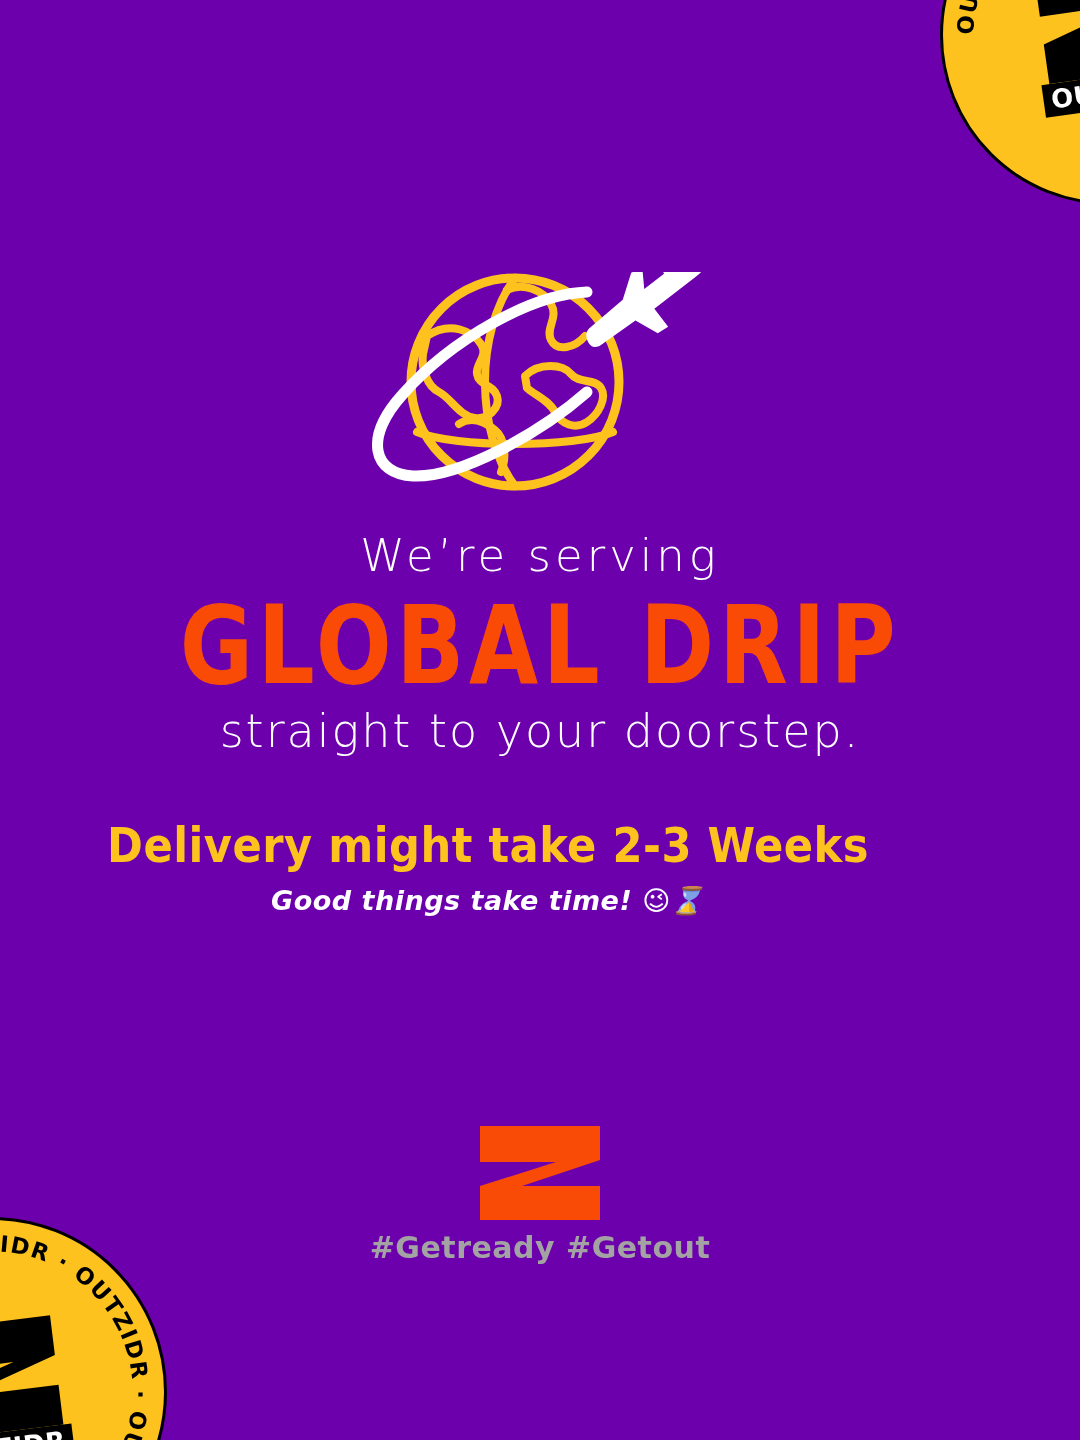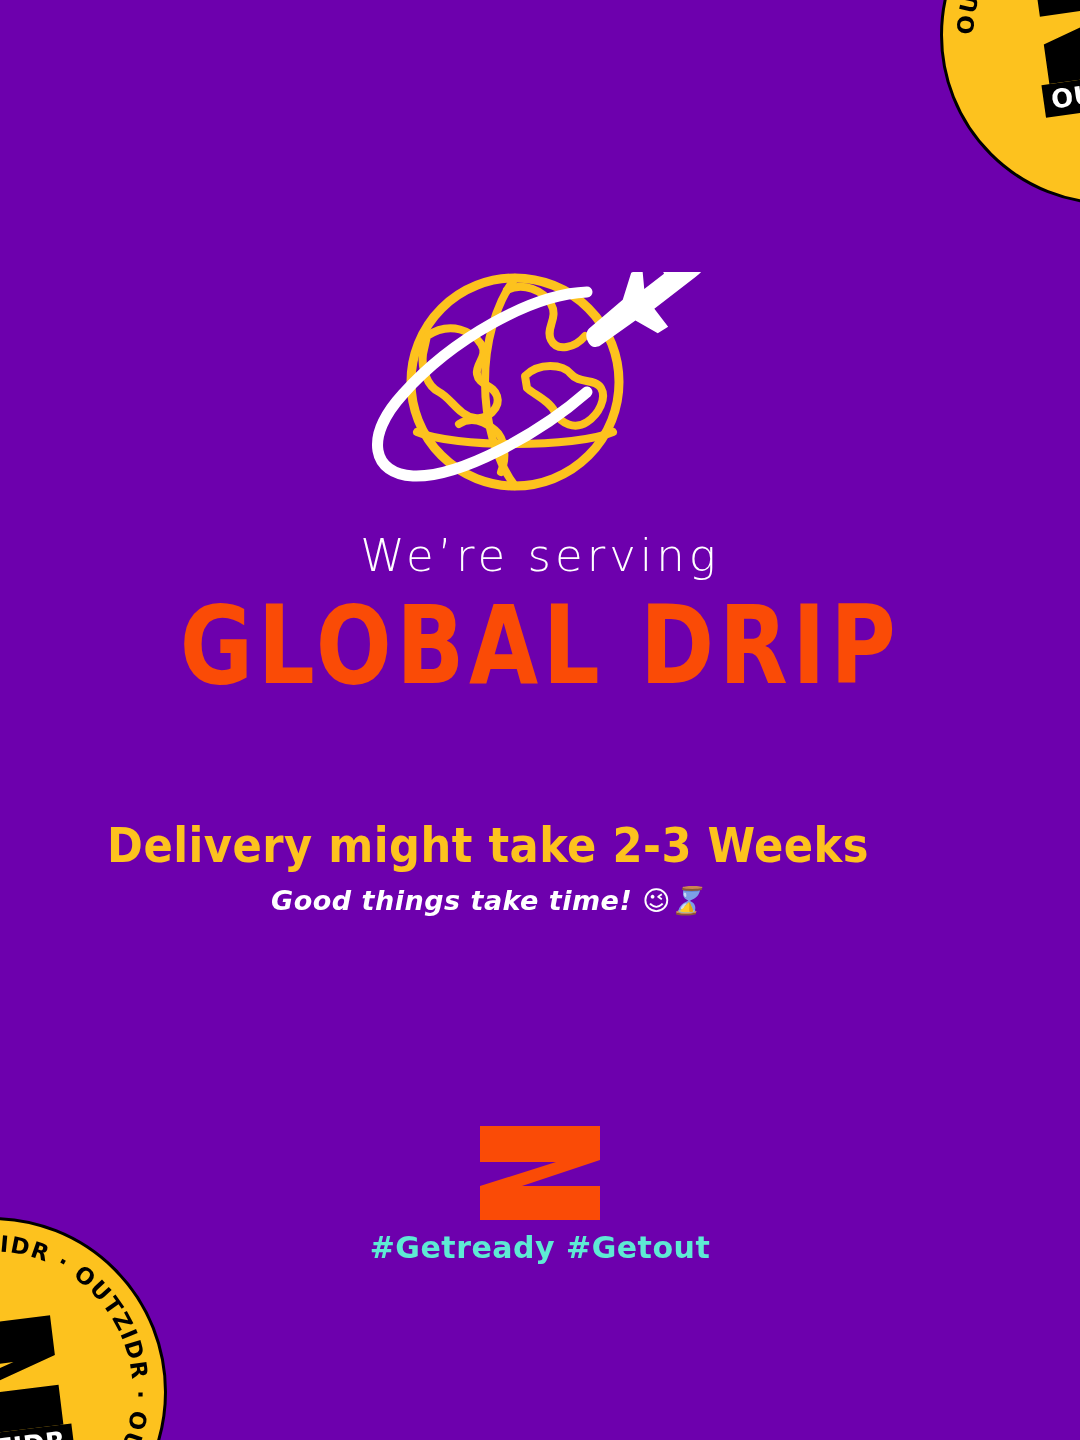--- a/index.html
+++ b/index.html
@@ -170,21 +170,21 @@
     left: 0;
     top: 1120px;
     width: 1080px;
     text-align: center;
   }
   #footer-z-logo {
     display: block;
     margin: 0 auto;
   }
   #footer-hashtags {
-    color: #5eead4;
+    color: #a3a3a3;
     font-family: "DejaVu Sans", sans-serif;
     font-weight: bold;
     font-size: 30px;
     letter-spacing: 0.5px;
     margin-top: 10px;
   }
 </style>
 </head>
 <body>
 
@@ -244,20 +244,21 @@
     <g transform="translate(212,18) rotate(-22)">
       <path d="M 6,44 L 48,30 L 66,8 L 78,8 L 72,28 L 122,14 C 132,11 140,15 140,22 C 140,29 133,34 124,36 L 74,50 L 80,72 L 68,74 L 52,54 L 10,64 C 4,65 0,61 0,55 C 0,49 2,46 6,44 Z" fill="#FFFFFF"></path>
       <rect x="96" y="18" width="5" height="6" fill="#FFFFFF"></rect>
       <rect x="106" y="16" width="5" height="6" fill="#FFFFFF"></rect>
     </g>
   </svg>
 
   <div id="headline-block">
     <div id="line-serving">We’re serving</div>
     <div id="line-global-drip">GLOBAL DRIP</div>
+    <div id="line-doorstep">straight to your doorstep.</div>
   </div>
 
   <div id="delivery-block">
     <div id="delivery-headline">Delivery might take 2-3 Weeks</div>
     <div id="delivery-subline">Good things take time! 😉⌛</div>
   </div>
 
   <div id="footer-logo-block">
     <svg id="footer-z-logo" width="120" height="100" viewBox="0 0 120 100">
       <polygon points="0,6 120,6 120,40 42,66 120,66 120,100 0,100 0,66 76,42 0,42" fill="#FA4B06"></polygon>

